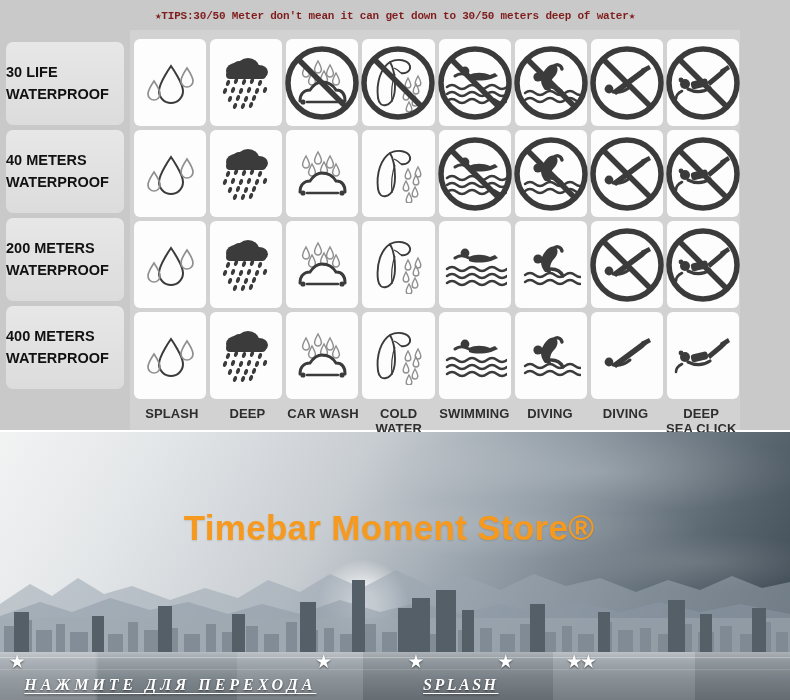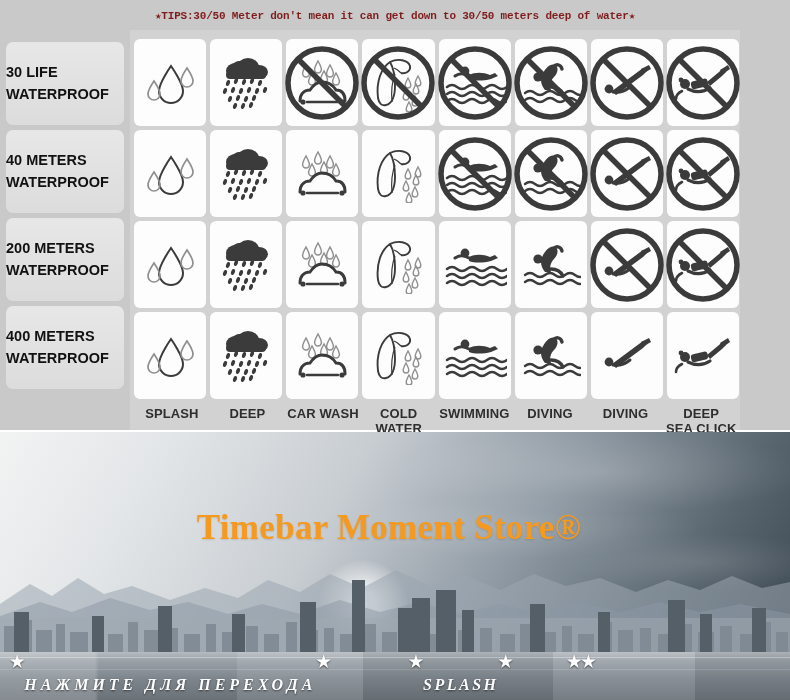--- a/index.html
+++ b/index.html
@@ -169,42 +169,42 @@
 
   .store-title {
     position: absolute;
     left: 0; right: 12px;
     top: 76px;
     text-align: center;
     font-size: 35px;
     font-weight: 700;
     color: #f59a1e;
     letter-spacing: 0.3px;
-    font-family: Liberation Serif, serif;
+    font-family: Liberation Sans, sans-serif;
     text-shadow: 0 1px 2px rgba(0,0,0,.12);
   }
 
   .link-row {
     position: absolute;
     left: 0; right: 0; bottom: 6px;
     display: flex;
     align-items: center;
   }
   .link {
     color: #ffffff;
     font-family: "Liberation Serif", serif;
     font-style: italic;
     font-weight: 700;
     font-size: 16px;
     white-space: nowrap;
     text-shadow: 0 1px 2px rgba(0,0,0,.55);
     display: inline-flex;
     align-items: center;
   }
-  .link .txt { text-underline-offset: 3px; letter-spacing: 2.5px; margin-top: 48px; }
+  .link .txt { text-decoration: underline; text-underline-offset: 3px; letter-spacing: 2.5px; margin-top: 48px; }
   .link .star { font-style: normal; letter-spacing: 0; }
   .link-ru { margin-left: 10px; flex: 0 0 auto; }
   .link-ru .txt { letter-spacing: 4px; }
   .link-en { margin-left: 78px; flex: 0 0 auto; }
   .link-pt { margin-left: 54px; flex: 0 0 auto; }
 </style>
 </head>
 <body>
 
 <div class="chart-section">

